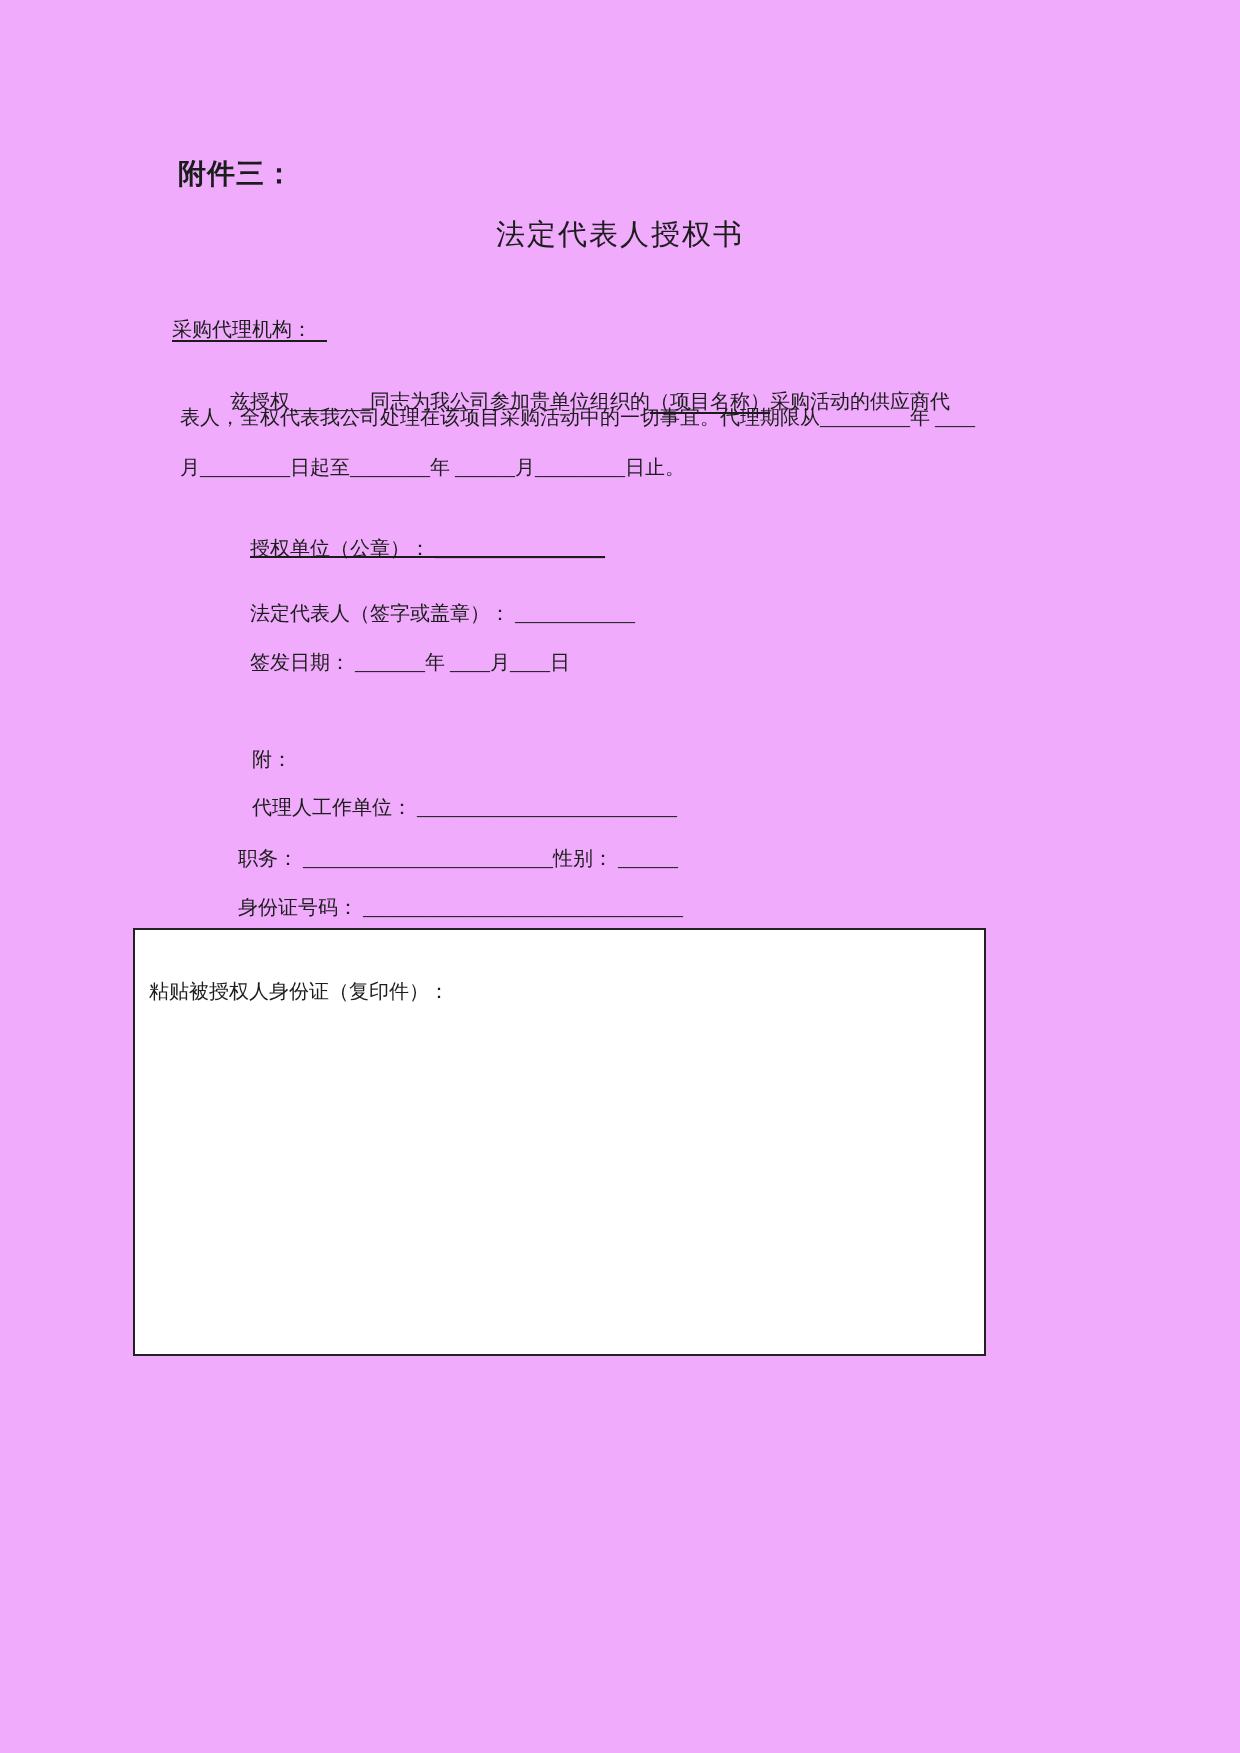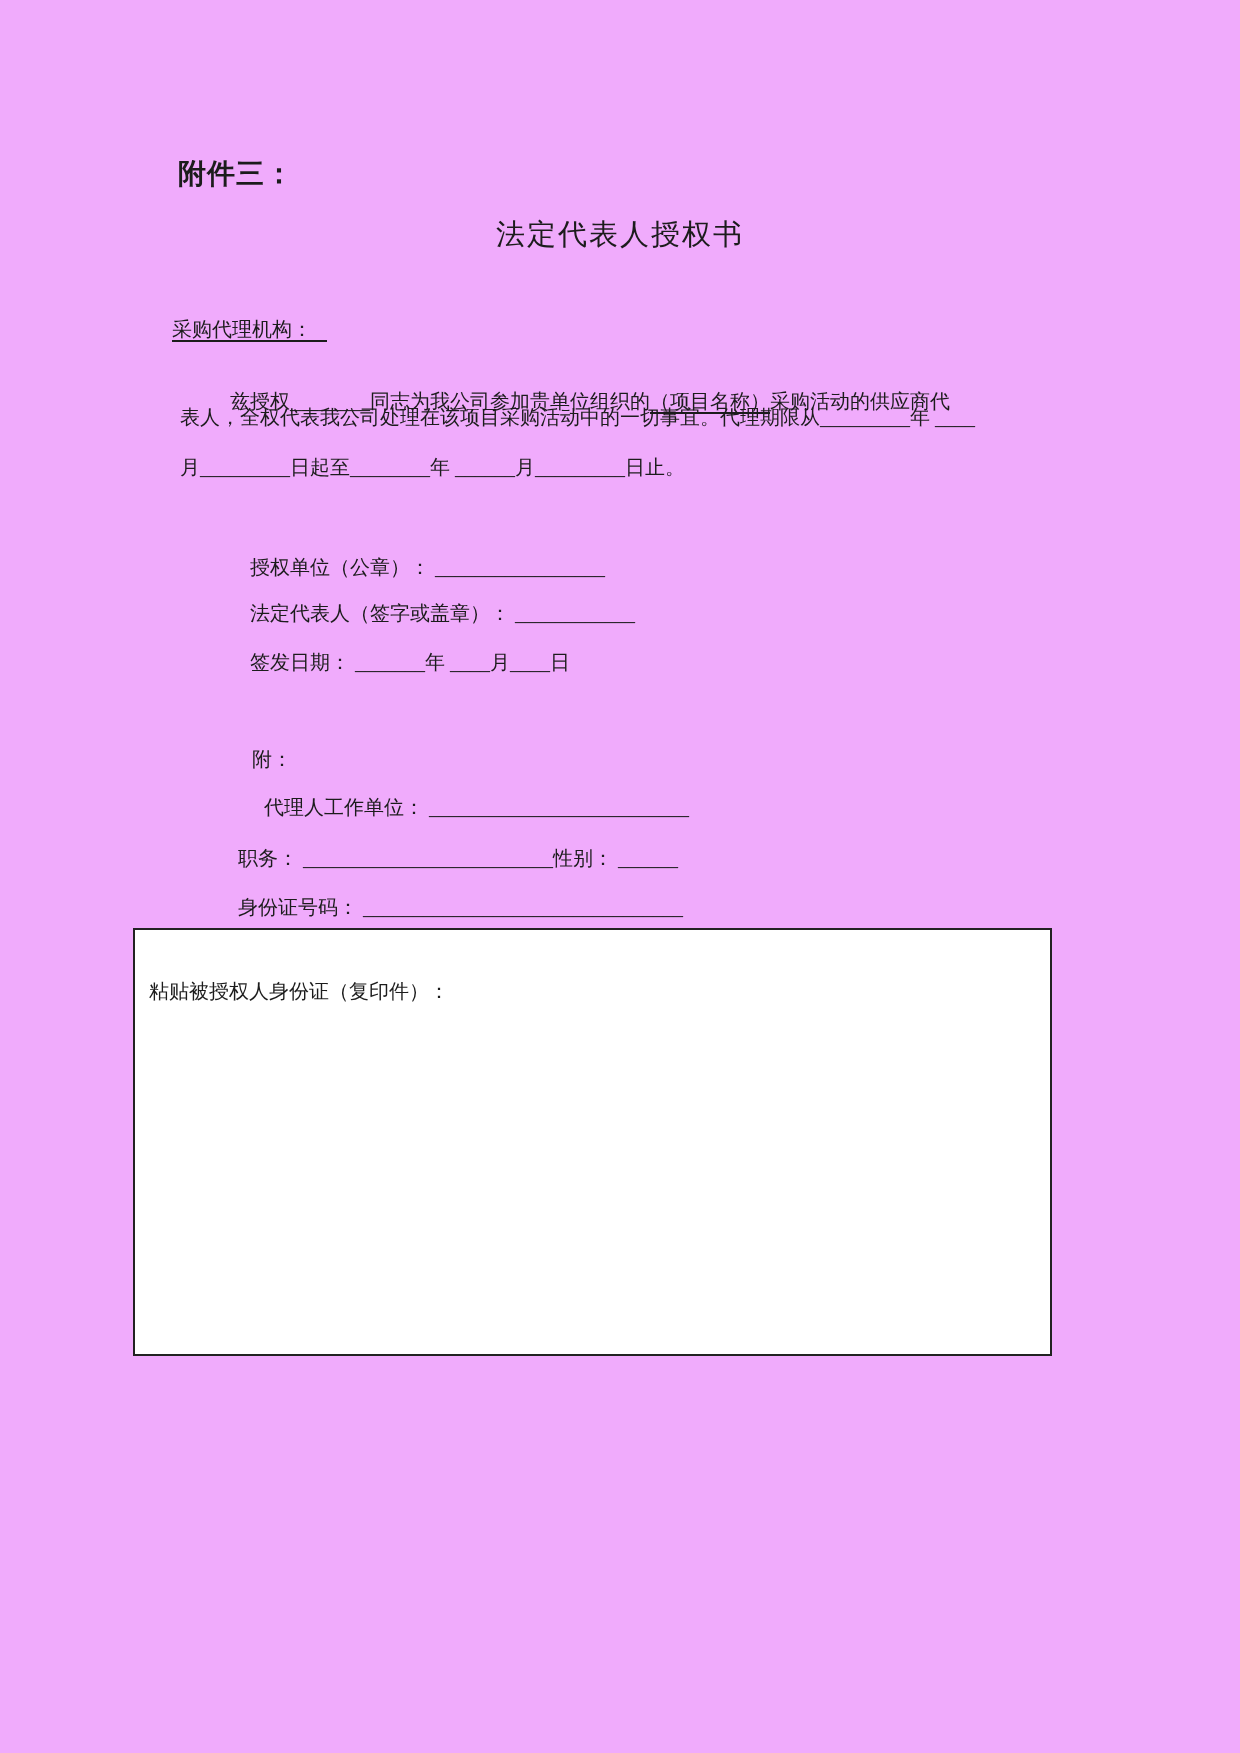--- a/index.html
+++ b/index.html
@@ -23,32 +23,32 @@
     left: 0; top: 215px; width: 100%;
     text-align: center;
     font-size: 29px; font-weight: normal;
     letter-spacing: 2px;
   }
   .body-text { font-size: 20px; line-height: 30px; }
   .agency-line   { left: 172px; top: 314px; }
   .para-line-1   { left: 230px; top: 352px; margin-top: 34px; }
   .para-line-2   { left: 180px; top: 402px; }
   .para-line-3   { left: 180px; top: 452px; }
-  .sig-unit      { left: 250px; top: 552px; }
+  .sig-unit      { left: 250px; top: 533px; text-decoration: underline; }
   .sig-rep       { left: 250px; top: 598px; }
   .sig-date      { left: 250px; top: 647px; }
   .attach-note   { left: 252px; top: 744px; }
-  .agent-unit    { left: 252px; top: 792px; margin-left: 12px; }
+  .agent-unit    { left: 252px; top: 792px; }
   .duty-gender   { left: 238px; top: 843px; }
   .id-number     { left: 238px; top: 892px; }
   .u { text-decoration: underline; text-underline-offset: 4px; }
   .id-photo-box {
     position: absolute;
     left: 133px; top: 928px;
-    width: 919px; height: 428px;
+    width: 853px; height: 428px;
     border: 2px solid #222222;
     background: #ffffff;
   }
   .id-photo-box-label {
     position: absolute;
     left: 14px; top: 48px;
     font-size: 20px;
     white-space: nowrap;
   }
 </style>

